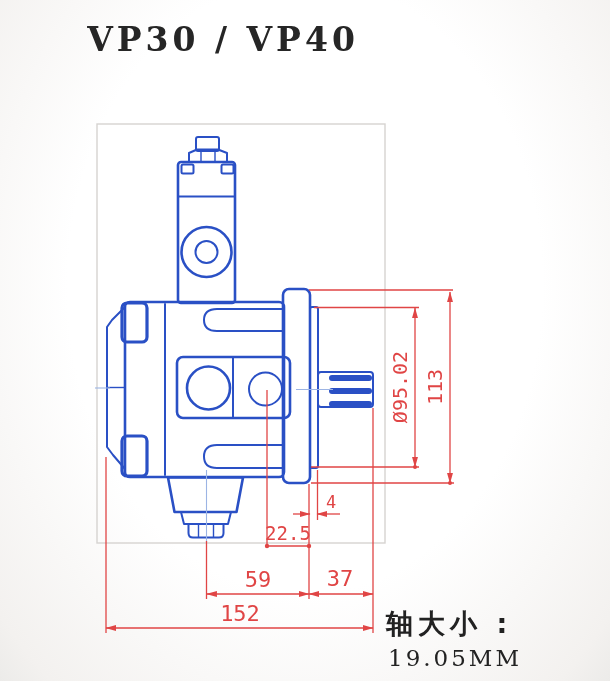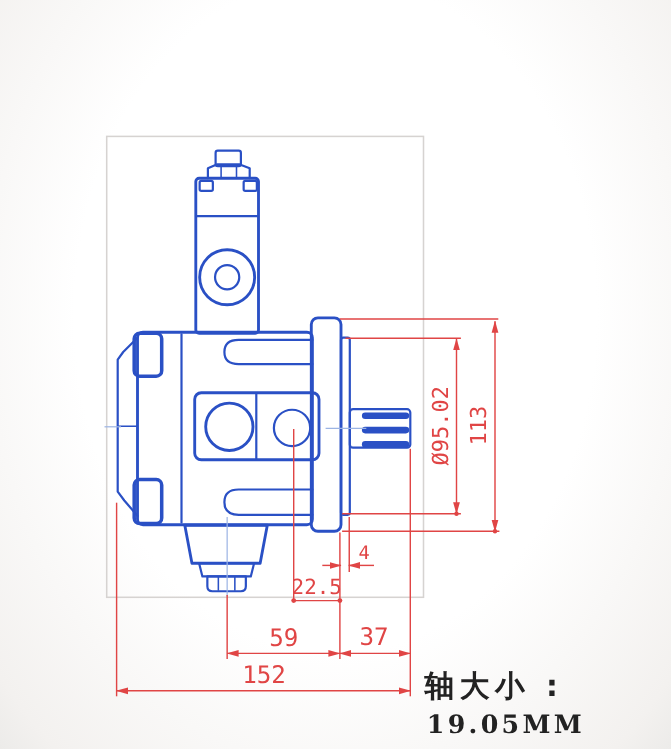--- a/index.html
+++ b/index.html
@@ -17,39 +17,40 @@
     position:absolute;left:53px;top:63px;width:340px;text-align:center;
     font-family:"DejaVu Sans",sans-serif;font-weight:bold;font-size:22px;
     letter-spacing:5px;color:#262626;white-space:nowrap;
   }
   .shaft-label{
     position:absolute;left:386px;top:606px;font-family:"DejaVu Sans",sans-serif;
     font-weight:bold;font-size:27px;letter-spacing:5px;color:#222;white-space:nowrap;
   }
   .shaft-value{
     position:absolute;left:388px;top:645px;font-family:"DejaVu Serif",serif;
-    font-weight:bold;font-size:23px;letter-spacing:3px;color:#222;white-space:nowrap;
+    font-weight:normal;font-size:23px;letter-spacing:3px;color:#222;white-space:nowrap;
   }
   svg{position:absolute;left:0;top:0;}
   .frame{fill:none;stroke:#d6d3d1;stroke-width:1.4;}
   .b1{fill:none;stroke:#2a50c5;stroke-width:2.6;stroke-linejoin:round;stroke-linecap:round;}
   .b2{fill:none;stroke:#2a50c5;stroke-width:2;stroke-linejoin:round;stroke-linecap:round;}
   .b3{fill:none;stroke:#2a50c5;stroke-width:3.2;stroke-linejoin:round;}
   .bt{fill:none;stroke:#2a50c5;stroke-width:1.4;}
   .bf{fill:#2a50c5;stroke:none;}
   .cl{fill:none;stroke:#9cb4e4;stroke-width:1.1;}
   .rd{fill:none;stroke:#e04545;stroke-width:1.3;}
   .dot{fill:#e04545;stroke:none;}
   text.dim{fill:#e04545;font-family:"DejaVu Sans Mono",monospace;}
 </style>
 </head>
 <body>
 
 <div class="stage">
 
+  <div class="title">VP30 / VP40</div>
 
   <svg width="610" height="681" viewBox="0 0 610 681">
     <defs>
       <marker id="arw" viewBox="0 0 10 7" refX="9.5" refY="3.5" markerWidth="11" markerHeight="8" orient="auto-start-reverse" markerUnits="userSpaceOnUse">
         <path d="M0,0.7 L10,3.5 L0,6.3 Z" fill="#e04545"></path>
       </marker>
     </defs>
 
     <rect class="frame" x="97" y="124" width="288" height="419"></rect>
 

